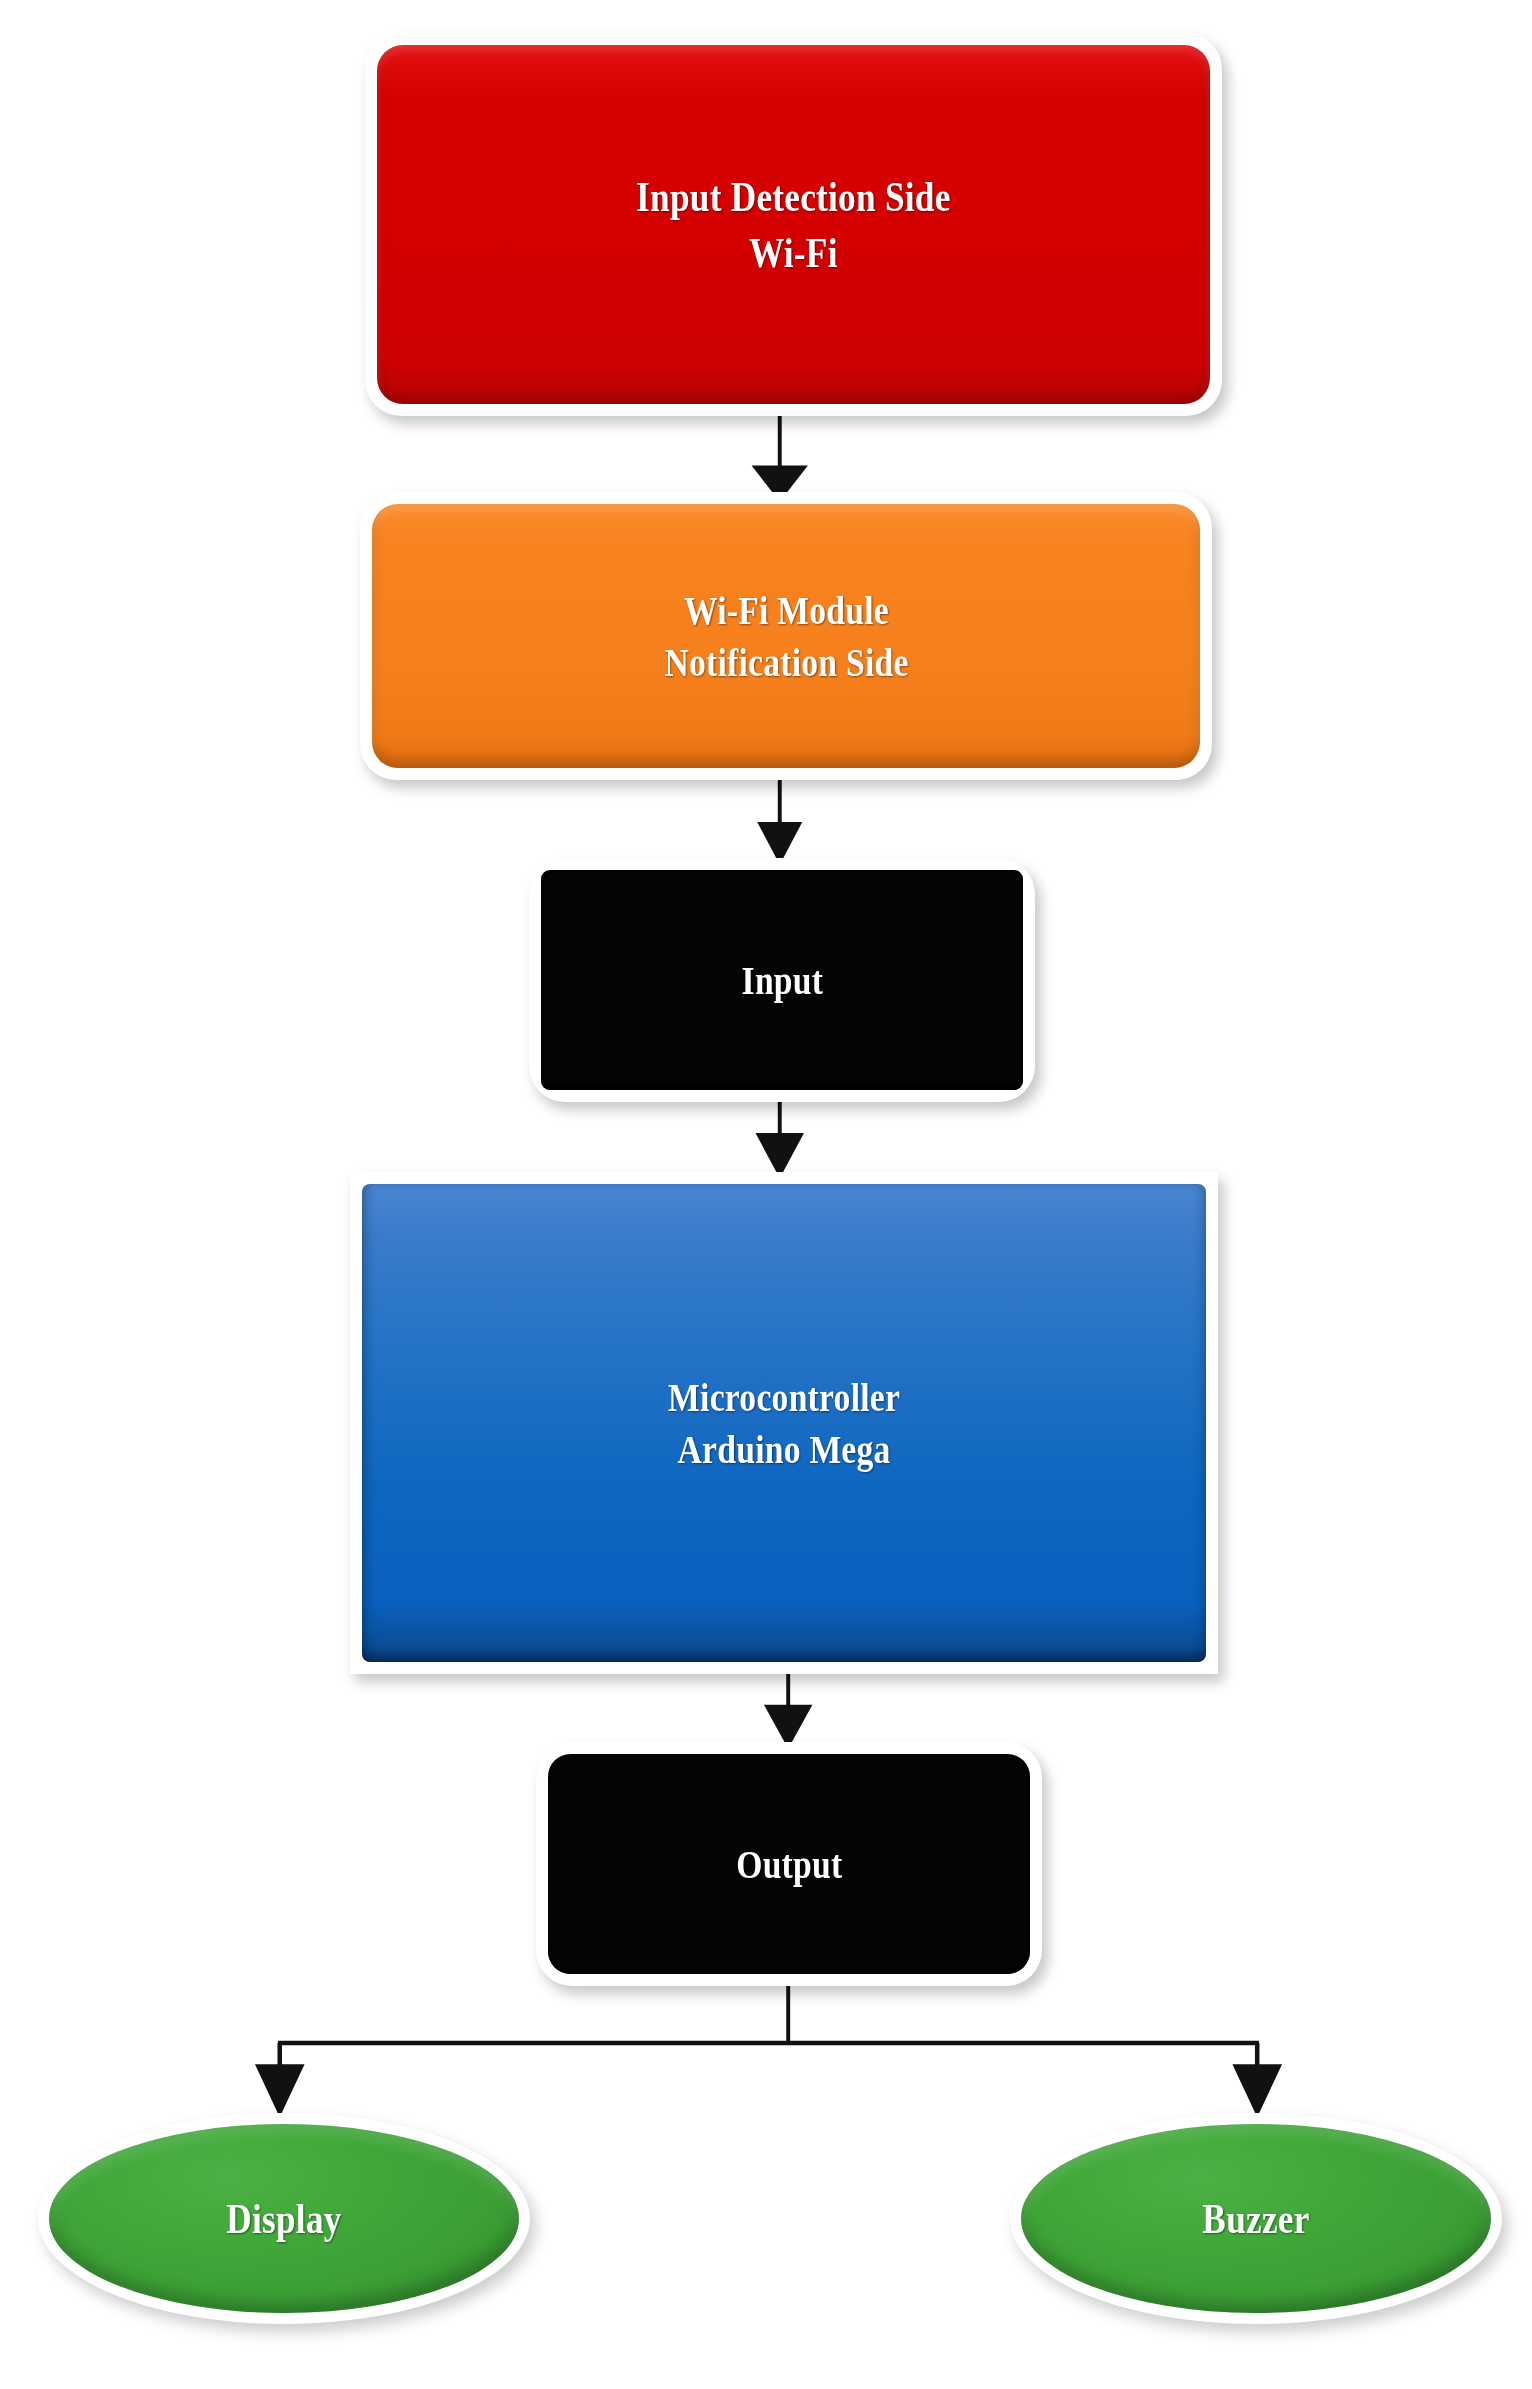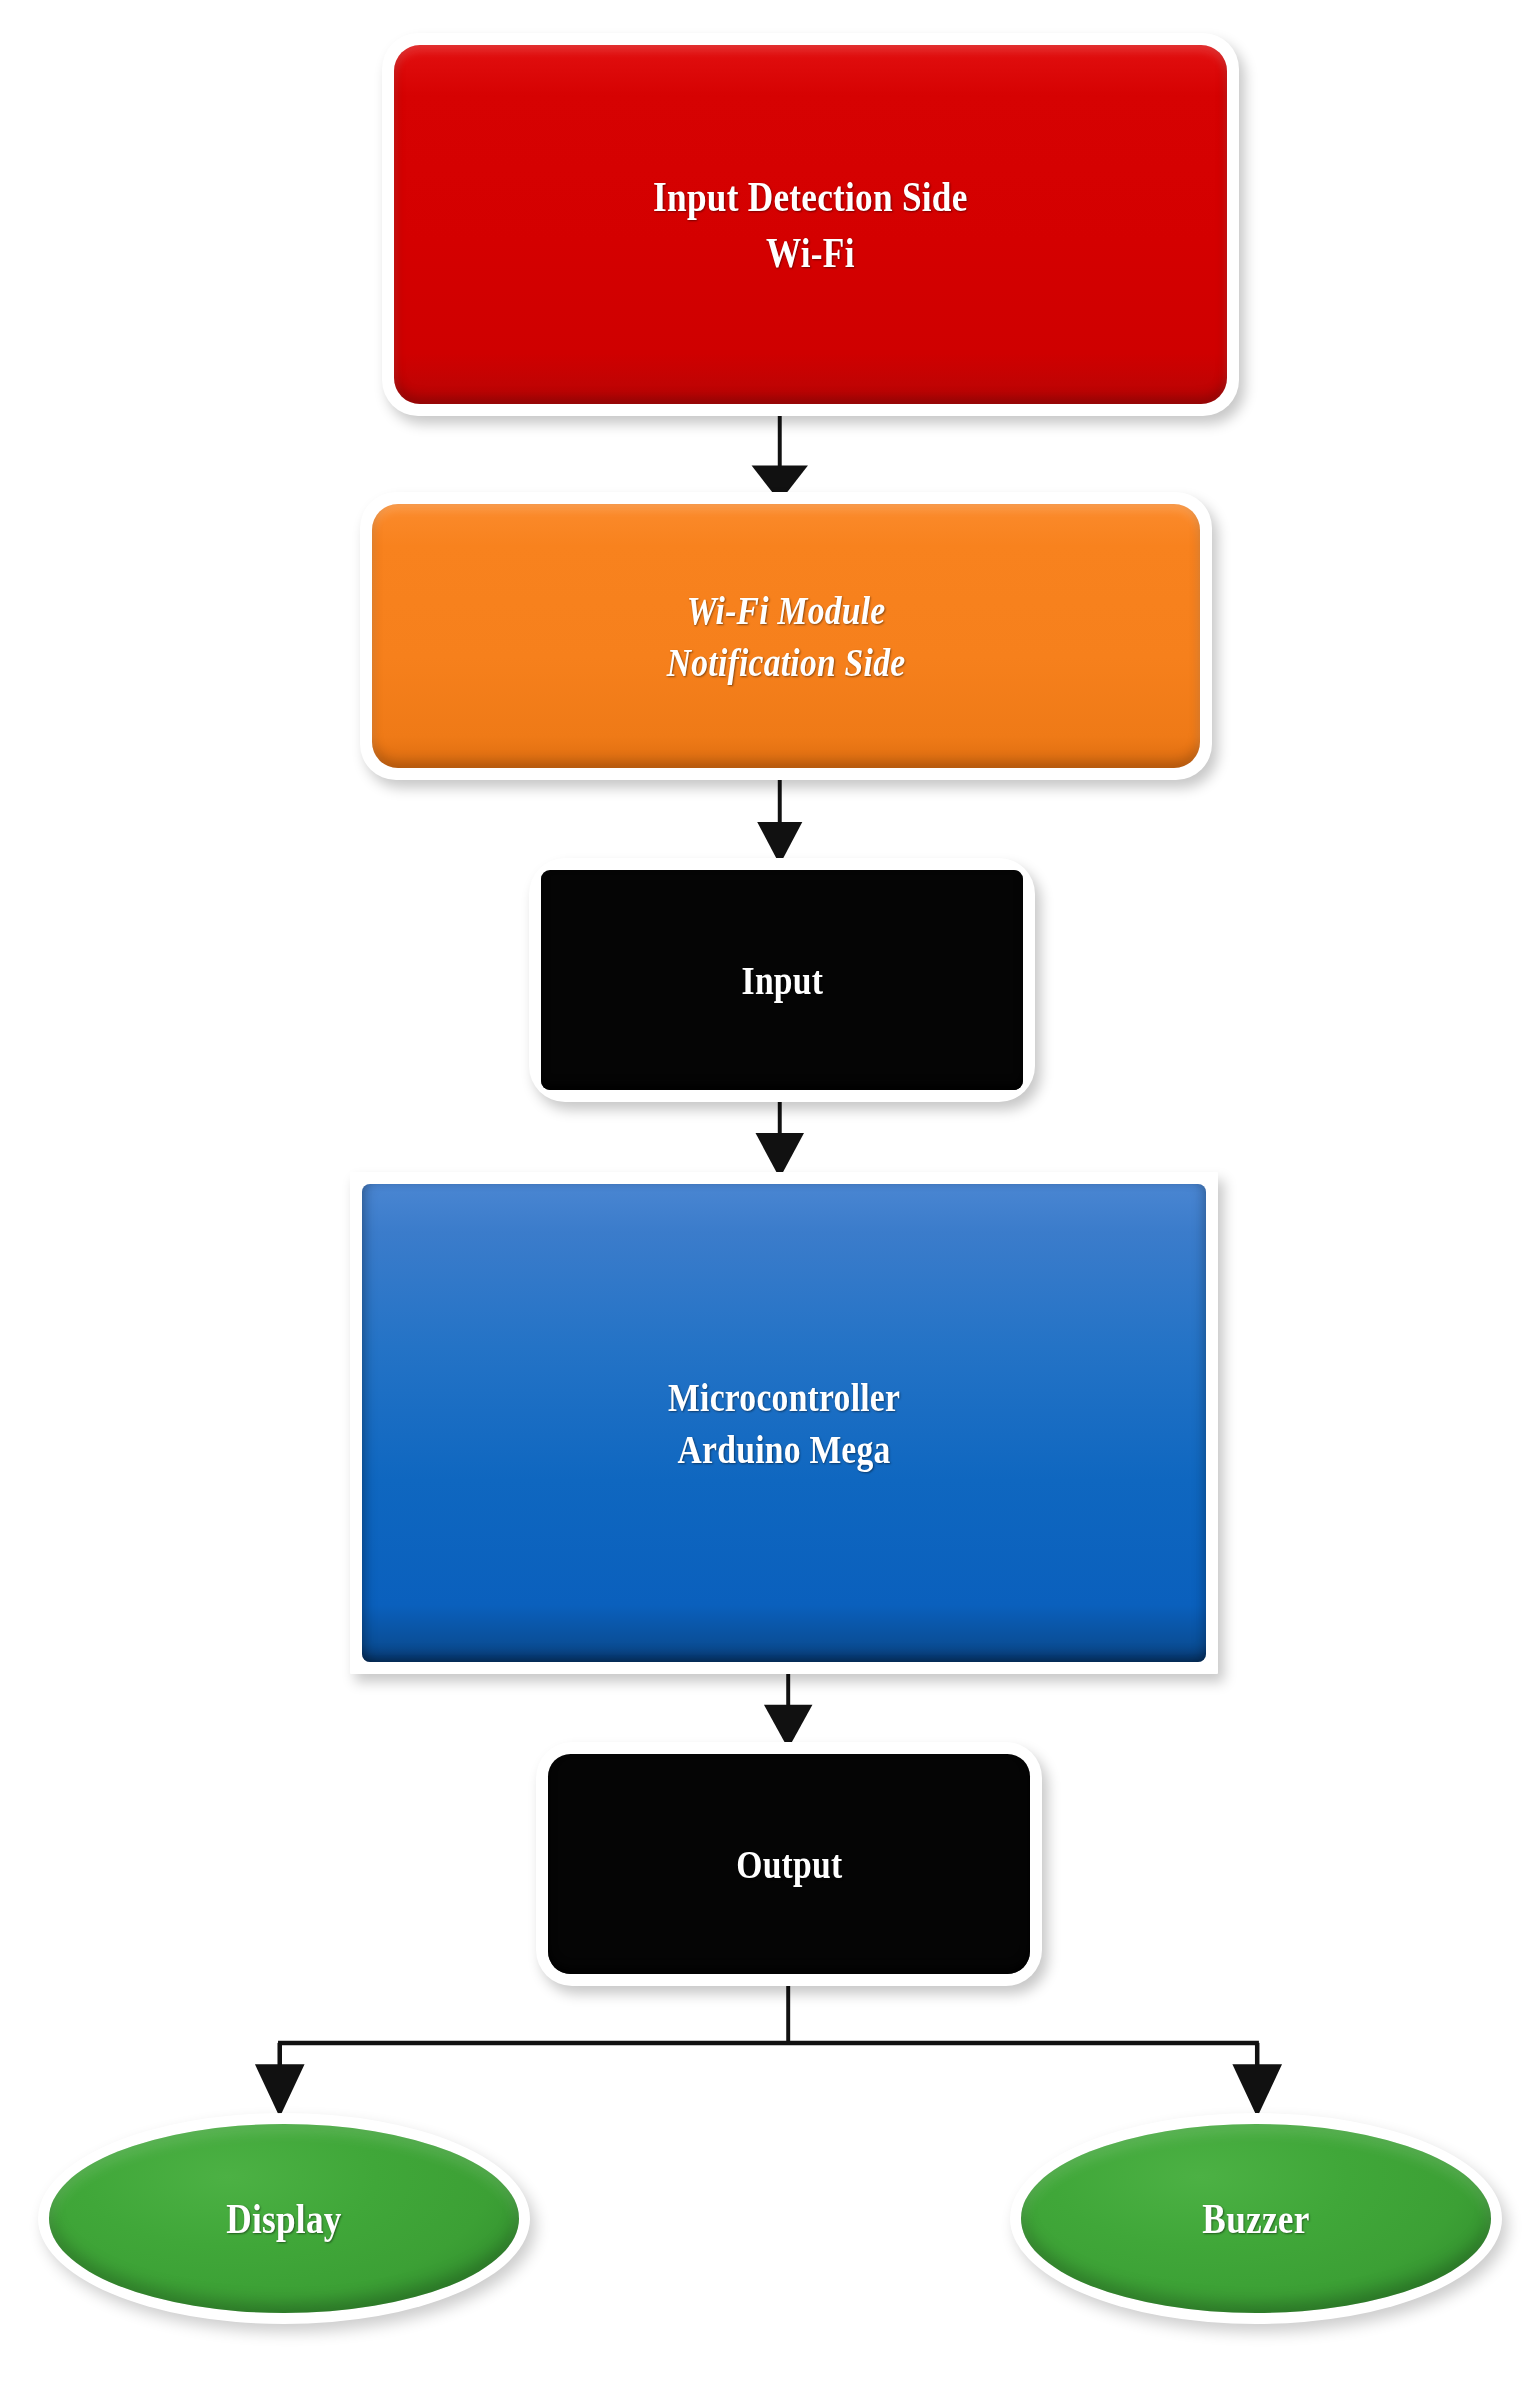--- a/index.html
+++ b/index.html
@@ -53,21 +53,21 @@
     width: 100%;
     height: 100%;
     border-radius: 26px;
     display: flex;
     align-items: center;
     justify-content: center;
   }
 
   
   #node-input-detection {
-    left: 382px;
+    left: 365px;
     top: 33px;
     width: 857px;
     height: 383px;
   }
   #node-input-detection > .fill {
     background: linear-gradient(180deg,
         #e21010 0%,
         #d60202 14%,
         #d40000 55%,
         #cf0000 86%,
@@ -76,21 +76,20 @@
                 inset 0 5.6px 10px rgba(255,255,255,0.16);
   }
   #node-input-detection .node-label { font-size: 43px; }
 
   
   #node-wifi-module {
     left: 360px;
     top: 492px;
     width: 852px;
     height: 288px;
-    font-style: italic;
   }
   #node-wifi-module > .fill {
     background: linear-gradient(180deg,
         #fb8b2c 0%,
         #f8821e 16%,
         #f6801c 58%,
         #ef7a17 88%,
         #dc6c10 100%);
     box-shadow: inset 0 -6.8px 11.3px rgba(0,0,0,0.20),
                 inset 0 5.6px 10px rgba(255,255,255,0.18);

